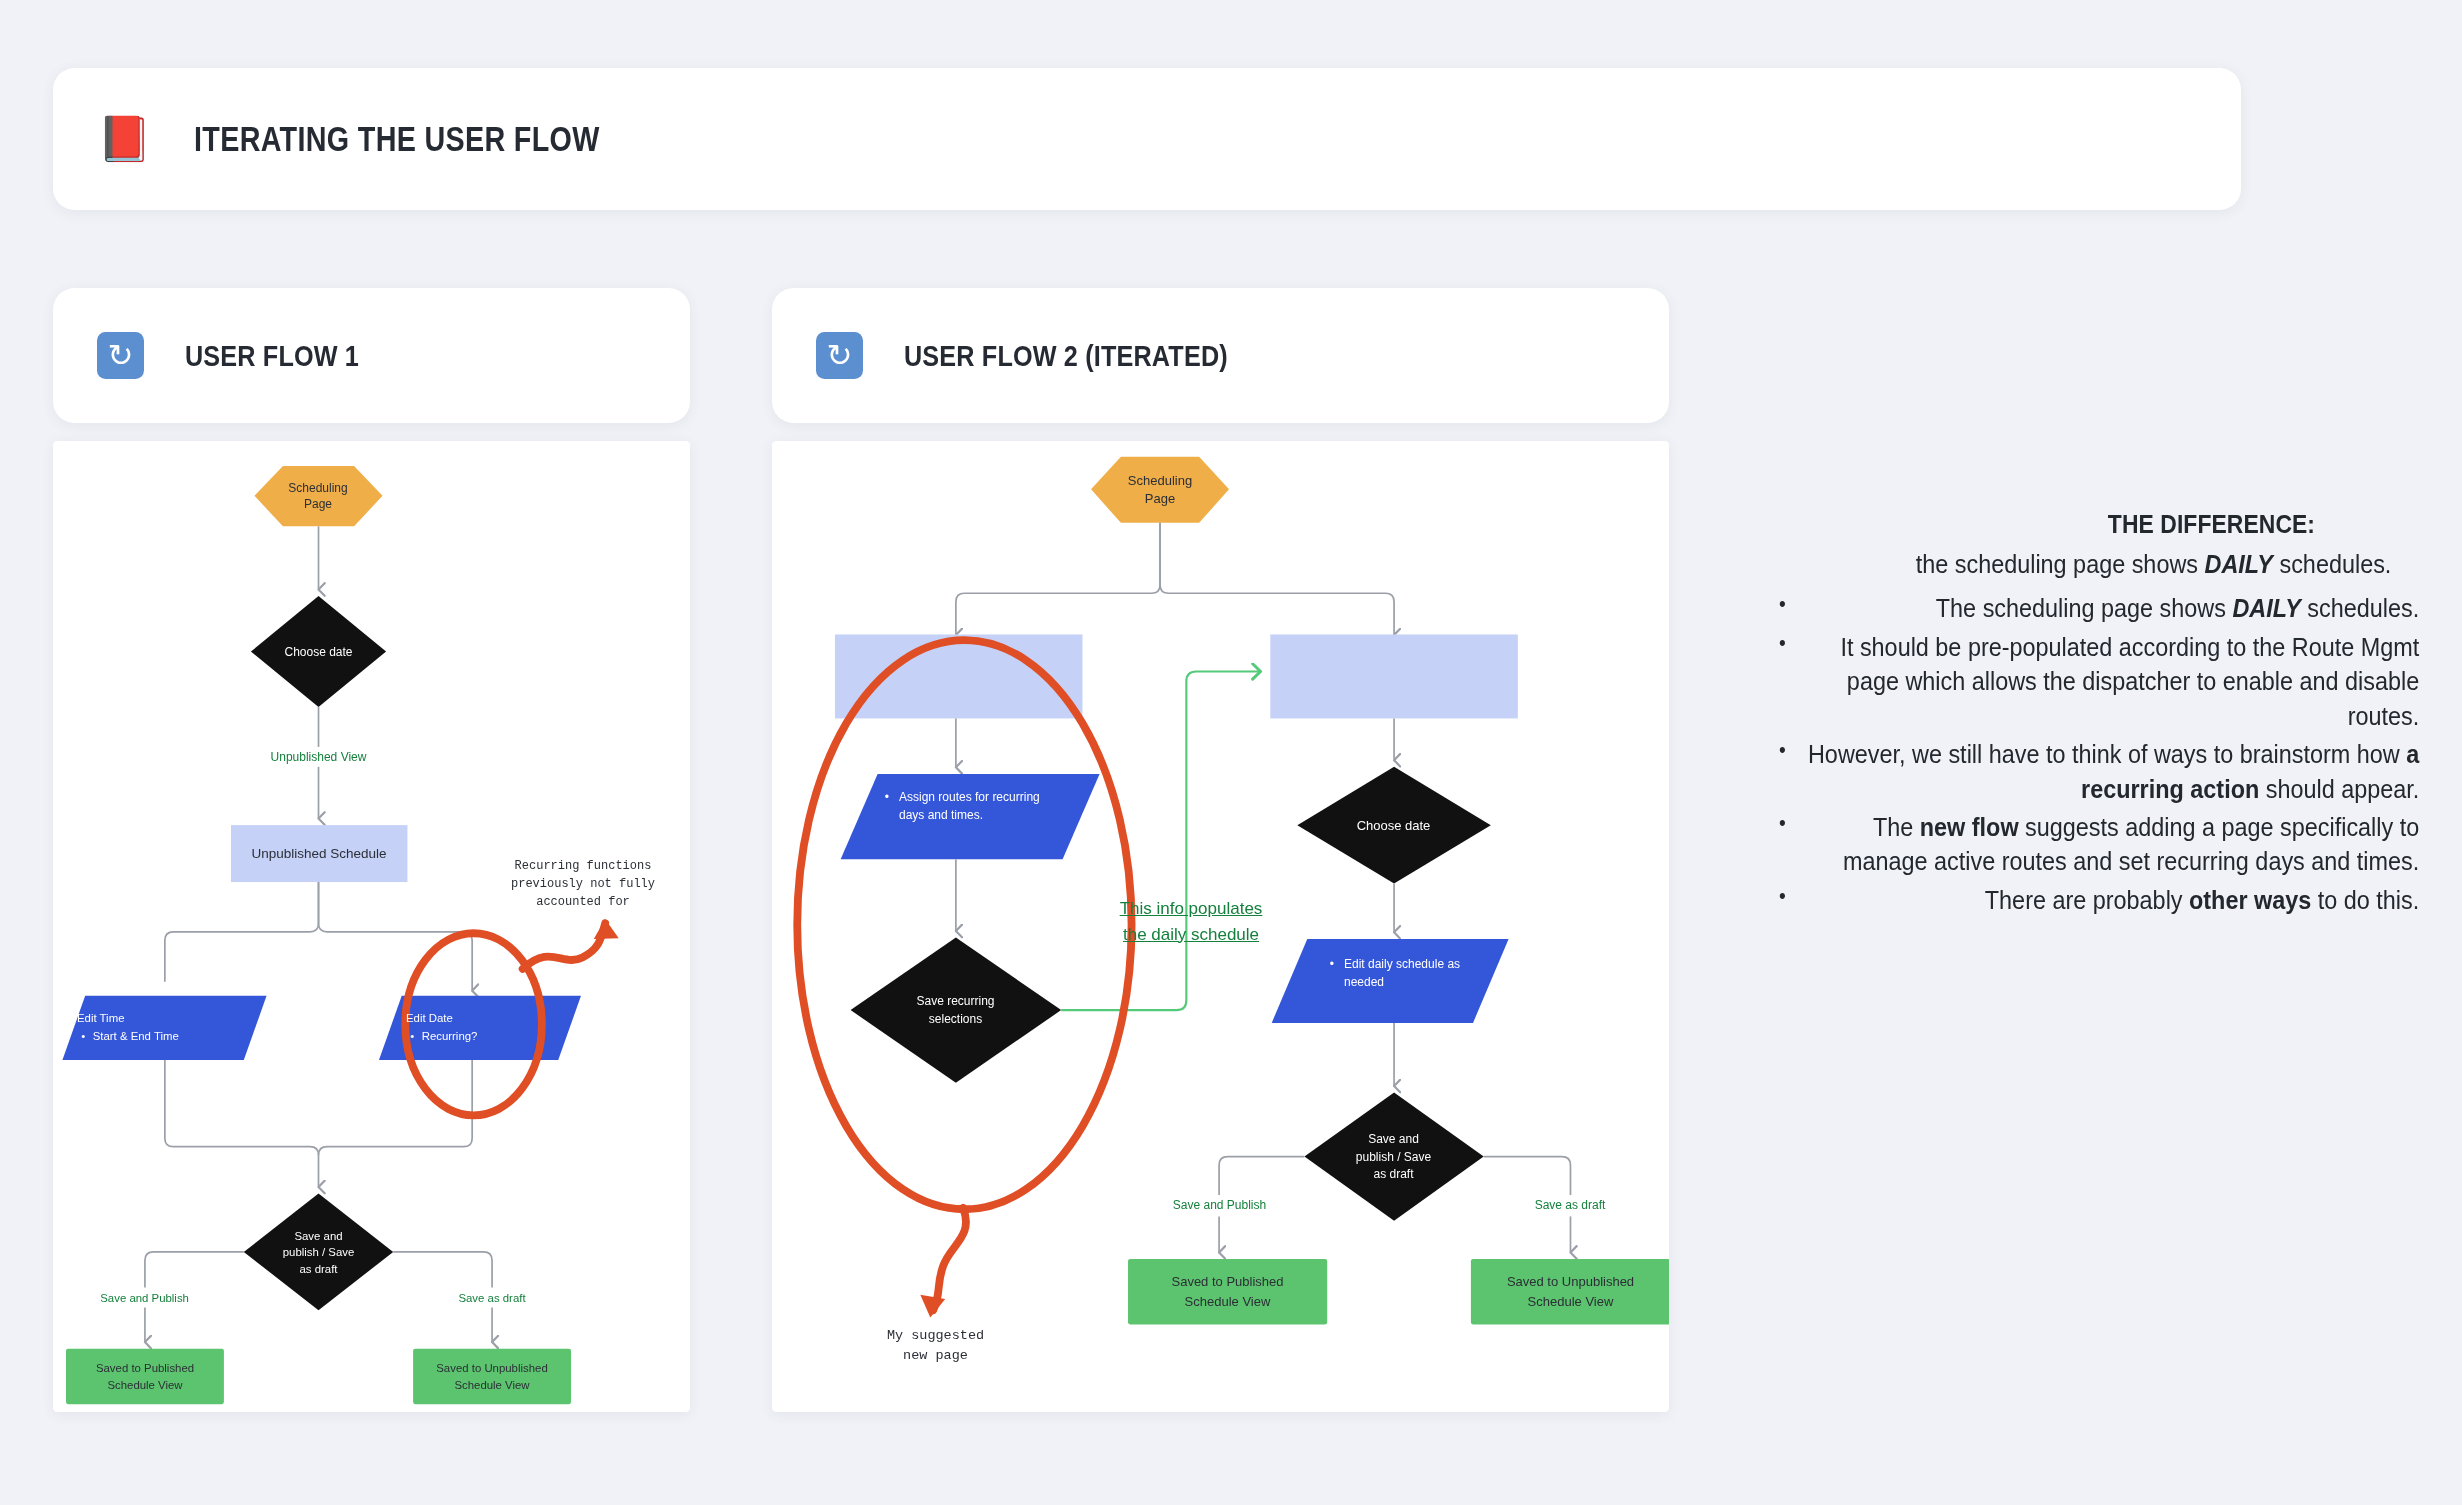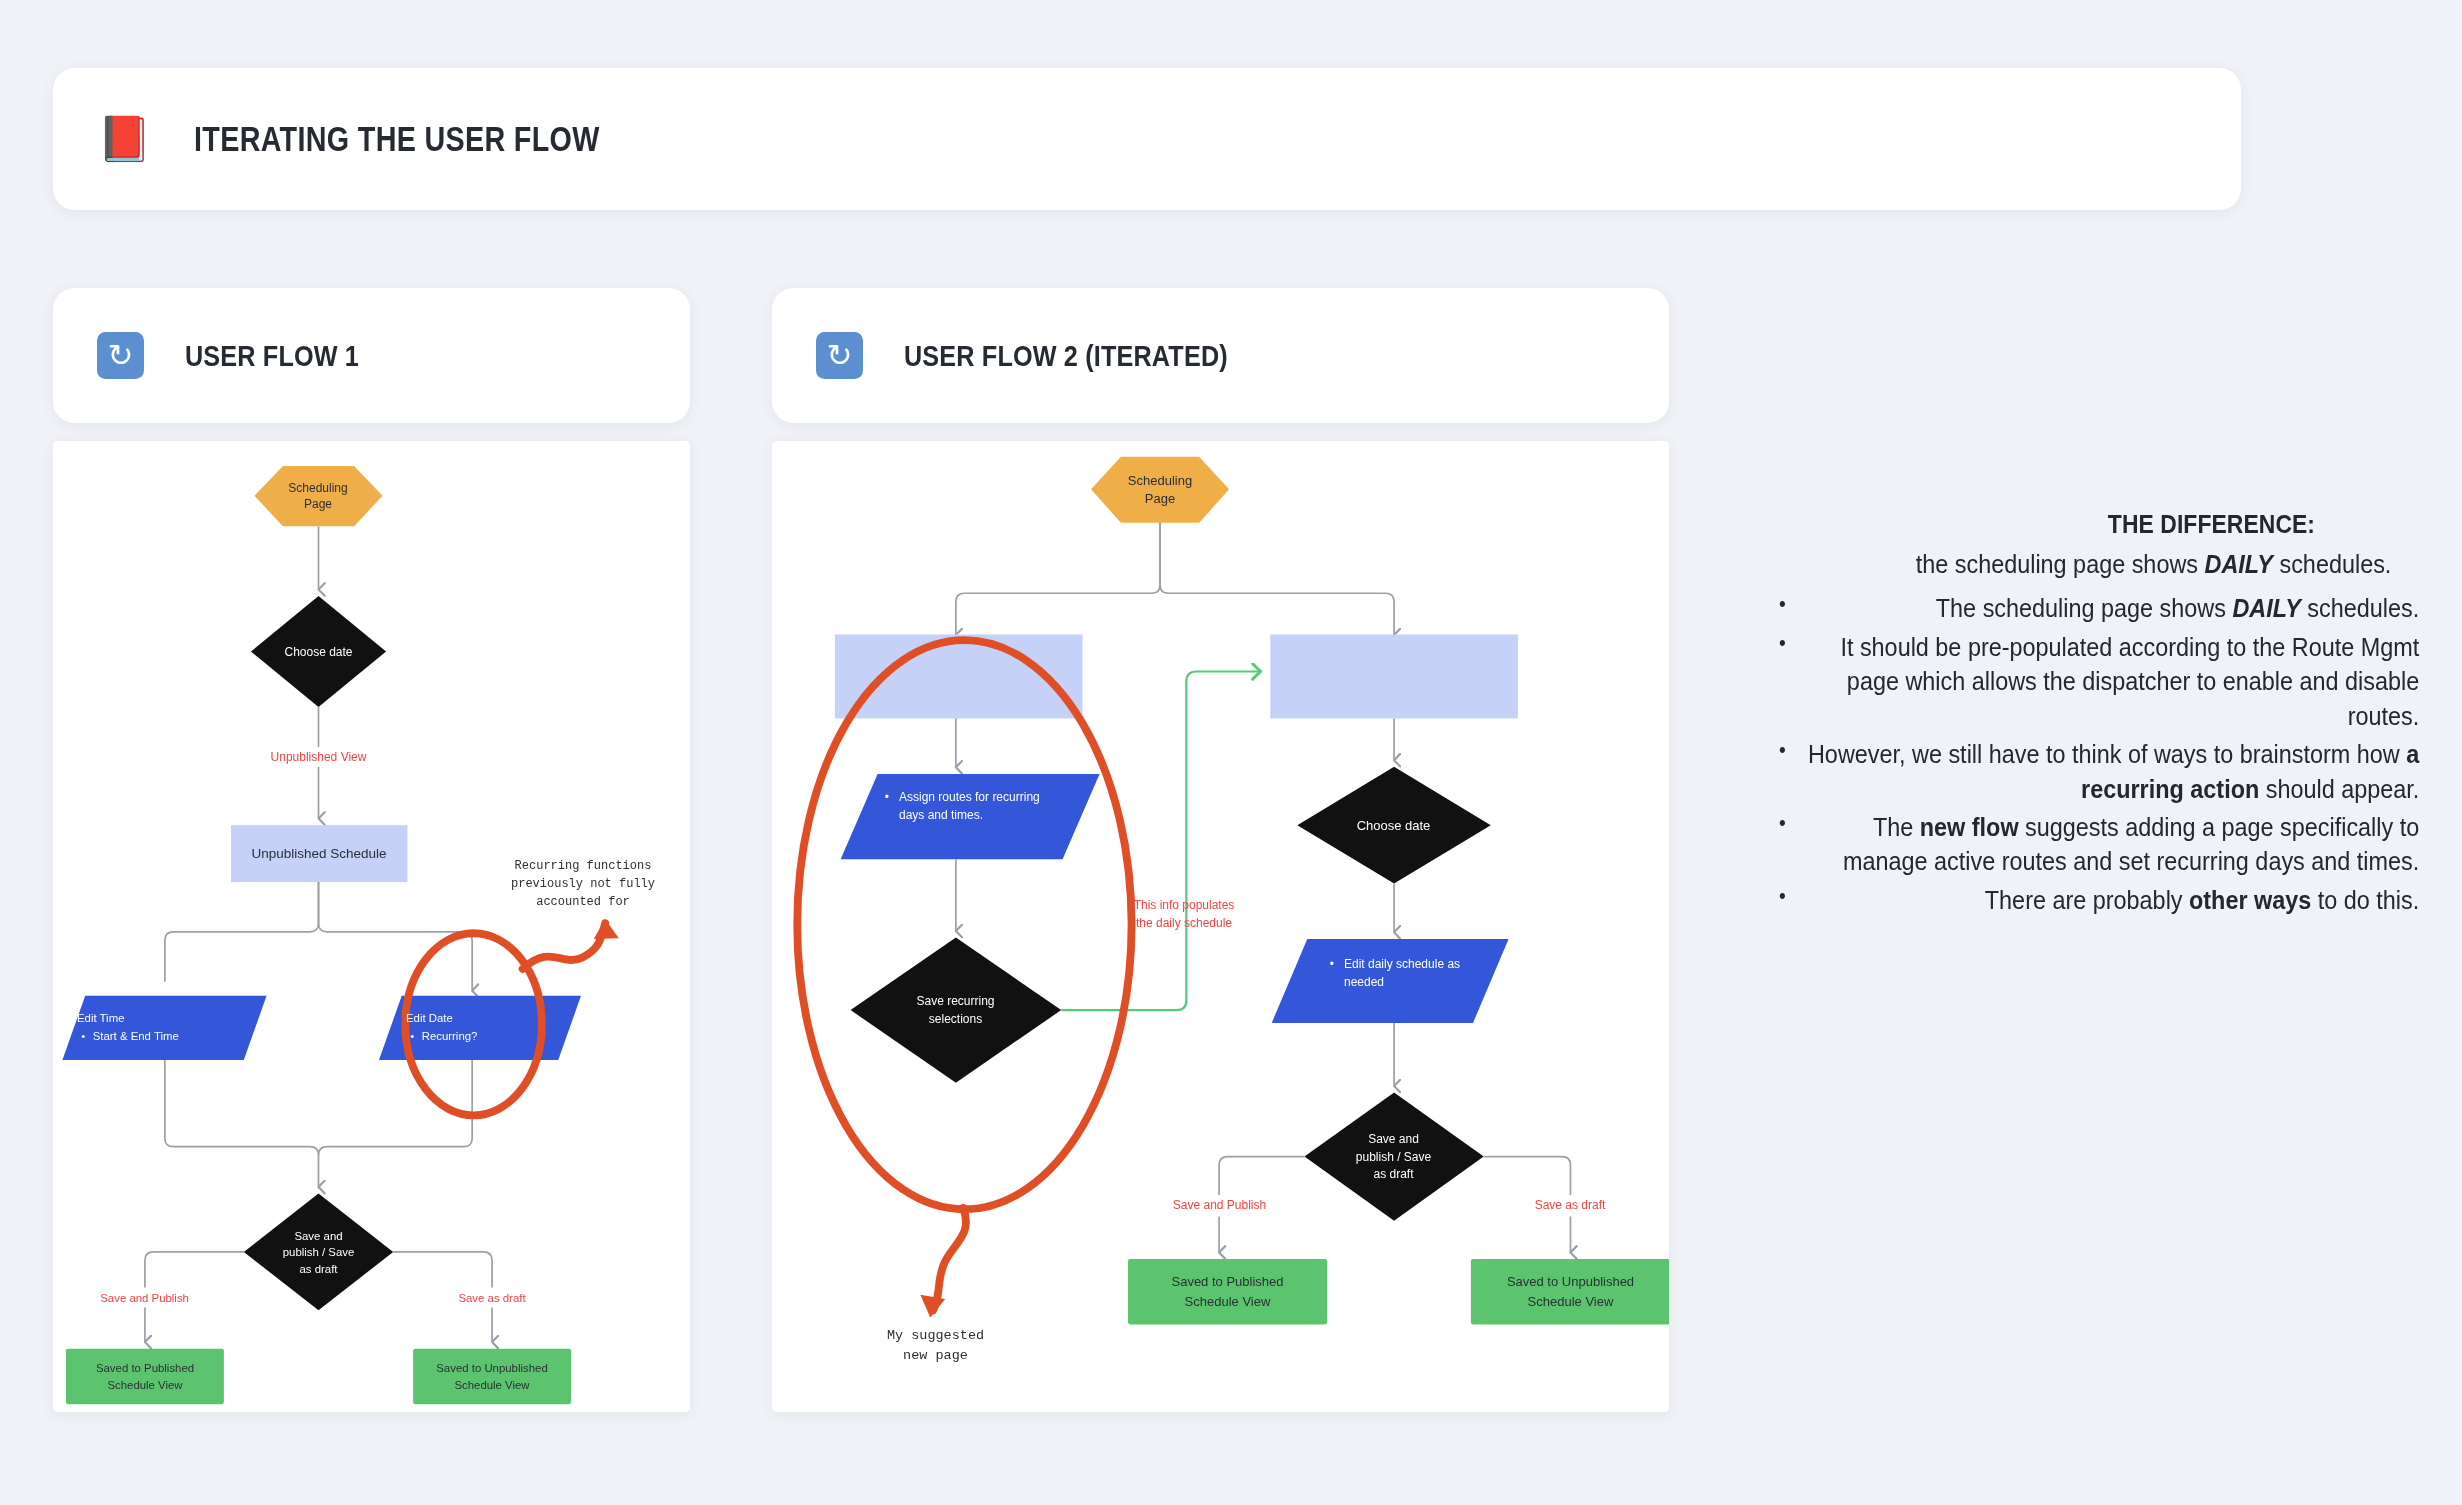--- a/index.html
+++ b/index.html
@@ -67,21 +67,21 @@
     position:absolute;display:flex;align-items:center;justify-content:center;
     text-align:center;pointer-events:none;
     font-family:"Liberation Sans", sans-serif;
   }
   .nl-dark{color:#2b2f36;}
   .nl-light{color:#ffffff;}
   .bullet-block{
     display:block;text-align:left;
   }
   .edge-label{
-    position:absolute;color:#ef4444;text-align:center;
+    position:absolute;color:#15803d;text-align:center;
     font-family:"Liberation Sans", sans-serif;
   }
   .annot{
     position:absolute;color:#2b2f36;text-align:center;
     font-family:Liberation Mono, monospace;
   }
 
   
   .notes{
     position:absolute;left:1751px;top:509px;width:641px;
@@ -287,21 +287,21 @@
     <div class="nodelabel nl-light" style="left:555px;top:514px;width:164px;height:53px;font-size:12px;line-height:1.5;
                 display:block;text-align:left;padding-left:17px;box-sizing:border-box;position:absolute;">
       <span style="position:absolute;left:2.8px;top:0;">•</span>
       <span>Edit daily schedule as needed</span>
     </div>
 
     <div class="nodelabel nl-light" style="left:559px;top:658px;width:125px;height:117px;font-size:12px;line-height:1.45;white-space:pre-line;">Save and
 publish / Save
 as draft</div>
 
-    <div class="edge-label" style="left:330px;top:455px;width:164px;font-size:12px;line-height:1.5;white-space:pre-line;">This info populates
+    <div class="edge-label" style="left:337px;top:455px;width:164px;font-size:17px;line-height:1.5;white-space:pre-line;text-decoration:underline;">This info populates
 the daily schedule</div>
 
     <div class="edge-label" style="left:373px;top:757px;width:149px;font-size:12px;">Save and Publish</div>
 
     <div class="edge-label" style="left:734px;top:757px;width:128px;font-size:12px;">Save as draft</div>
 
     <div class="nodelabel nl-dark" style="left:356px;top:818px;width:199px;height:65px;font-size:13px;line-height:1.5;white-space:pre-line;">Saved to Published
 Schedule View</div>
 
     <div class="nodelabel nl-dark" style="left:699px;top:818px;width:199px;height:65px;font-size:13px;line-height:1.5;white-space:pre-line;">Saved to Unpublished

